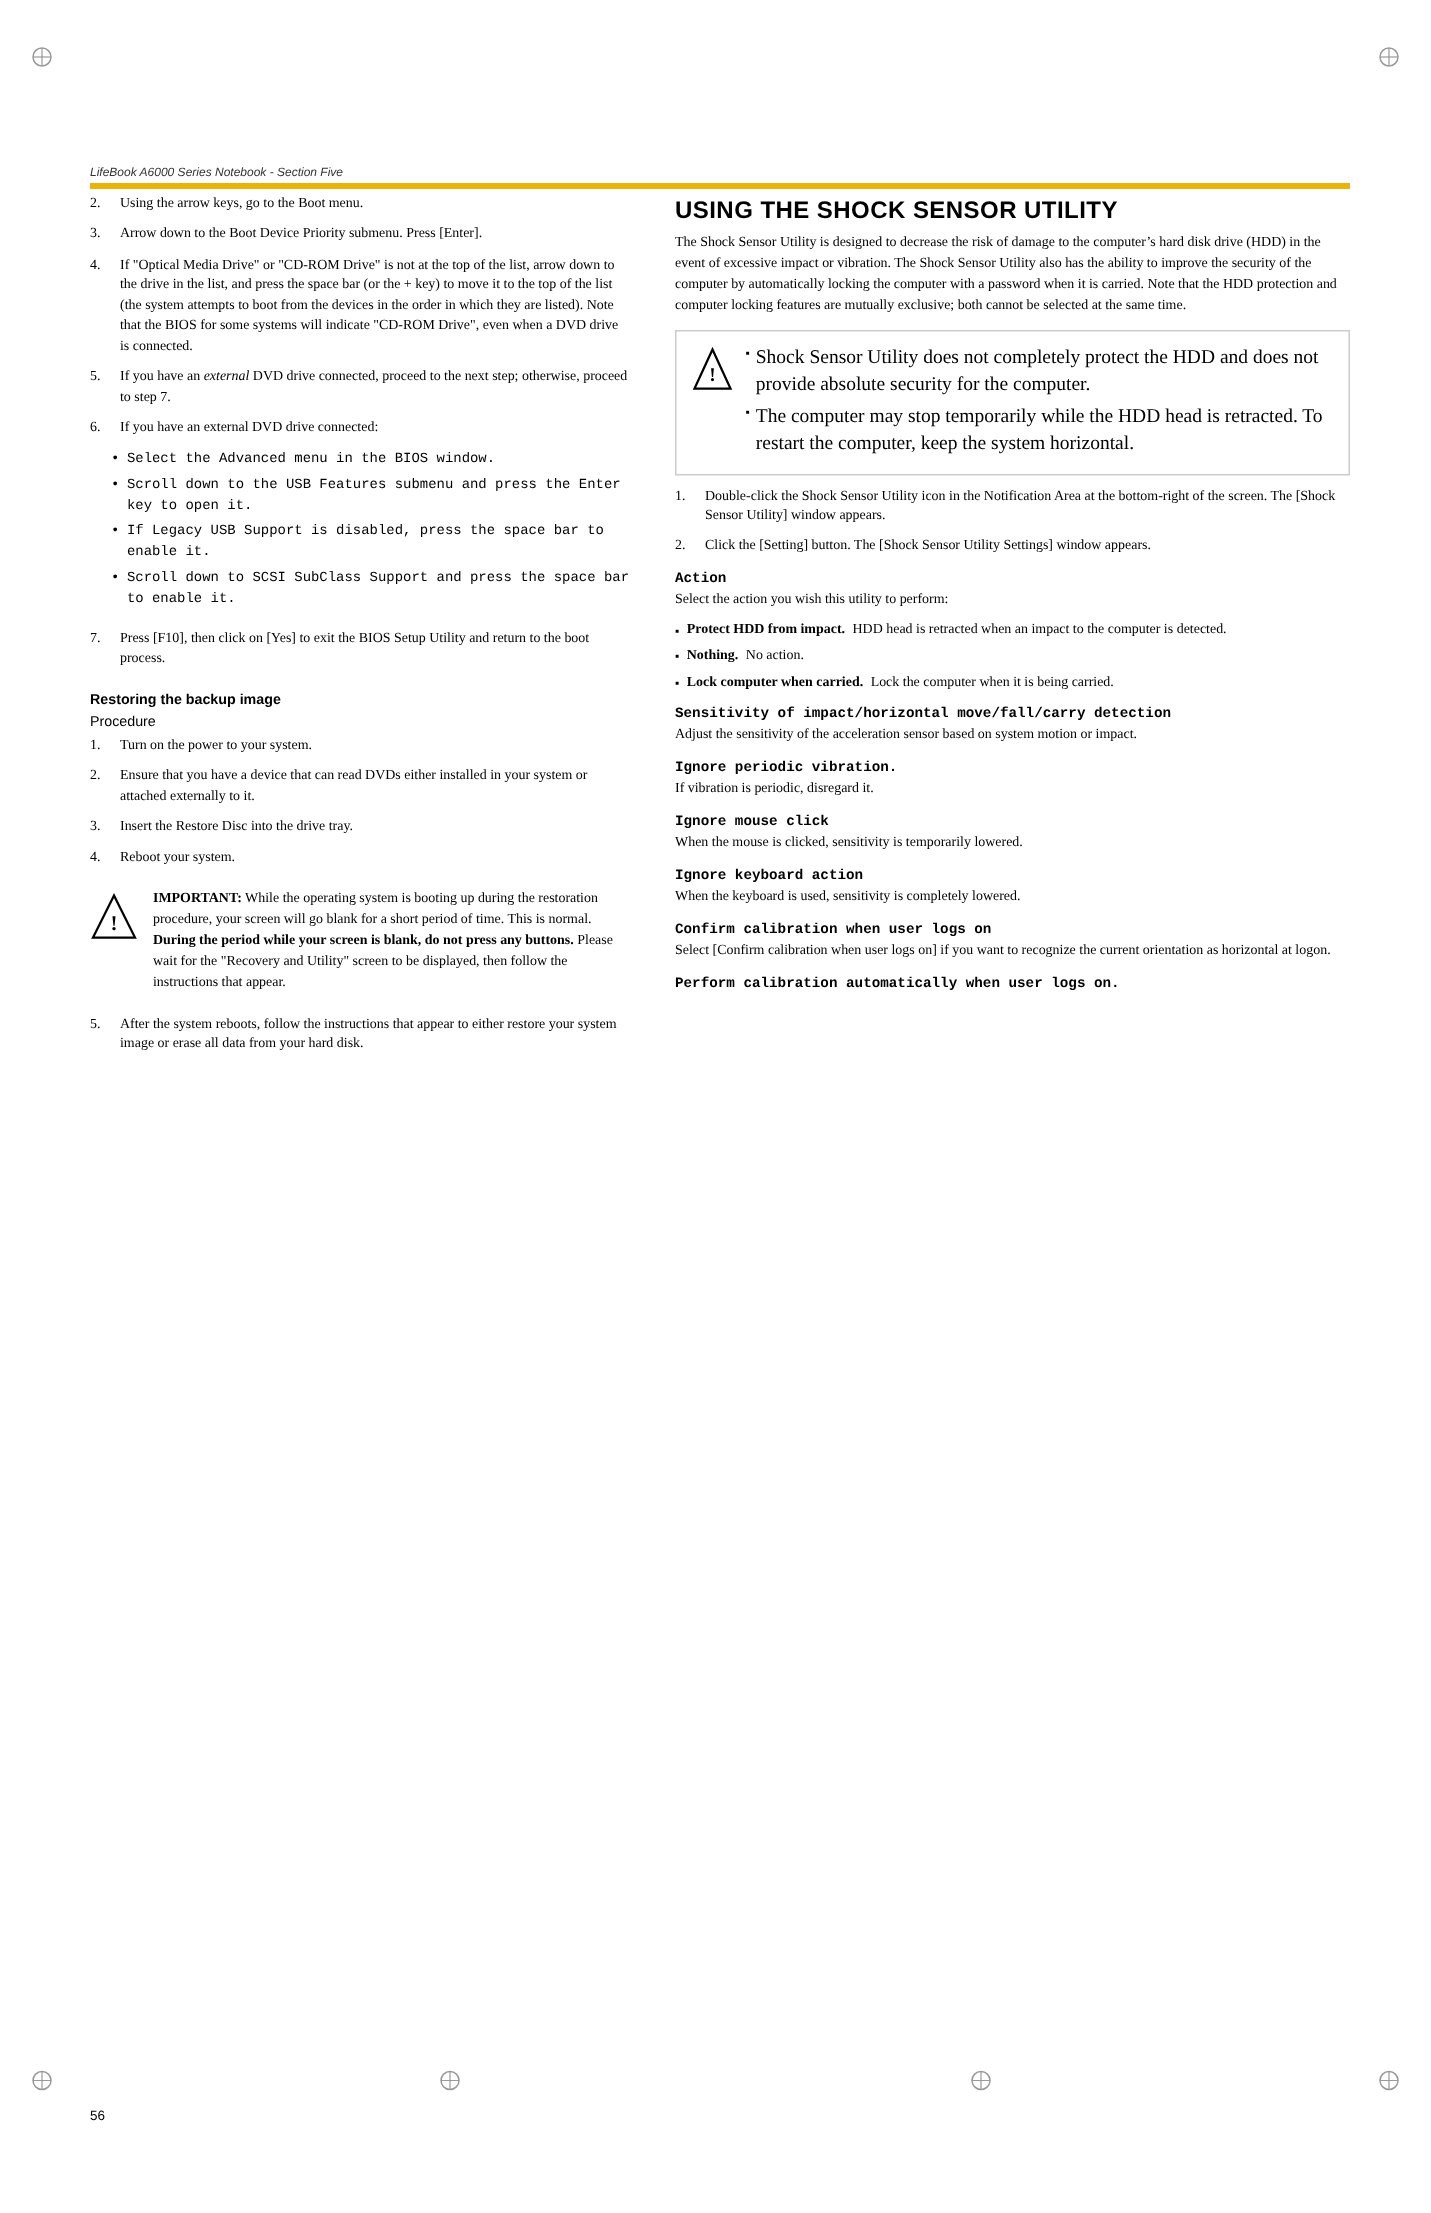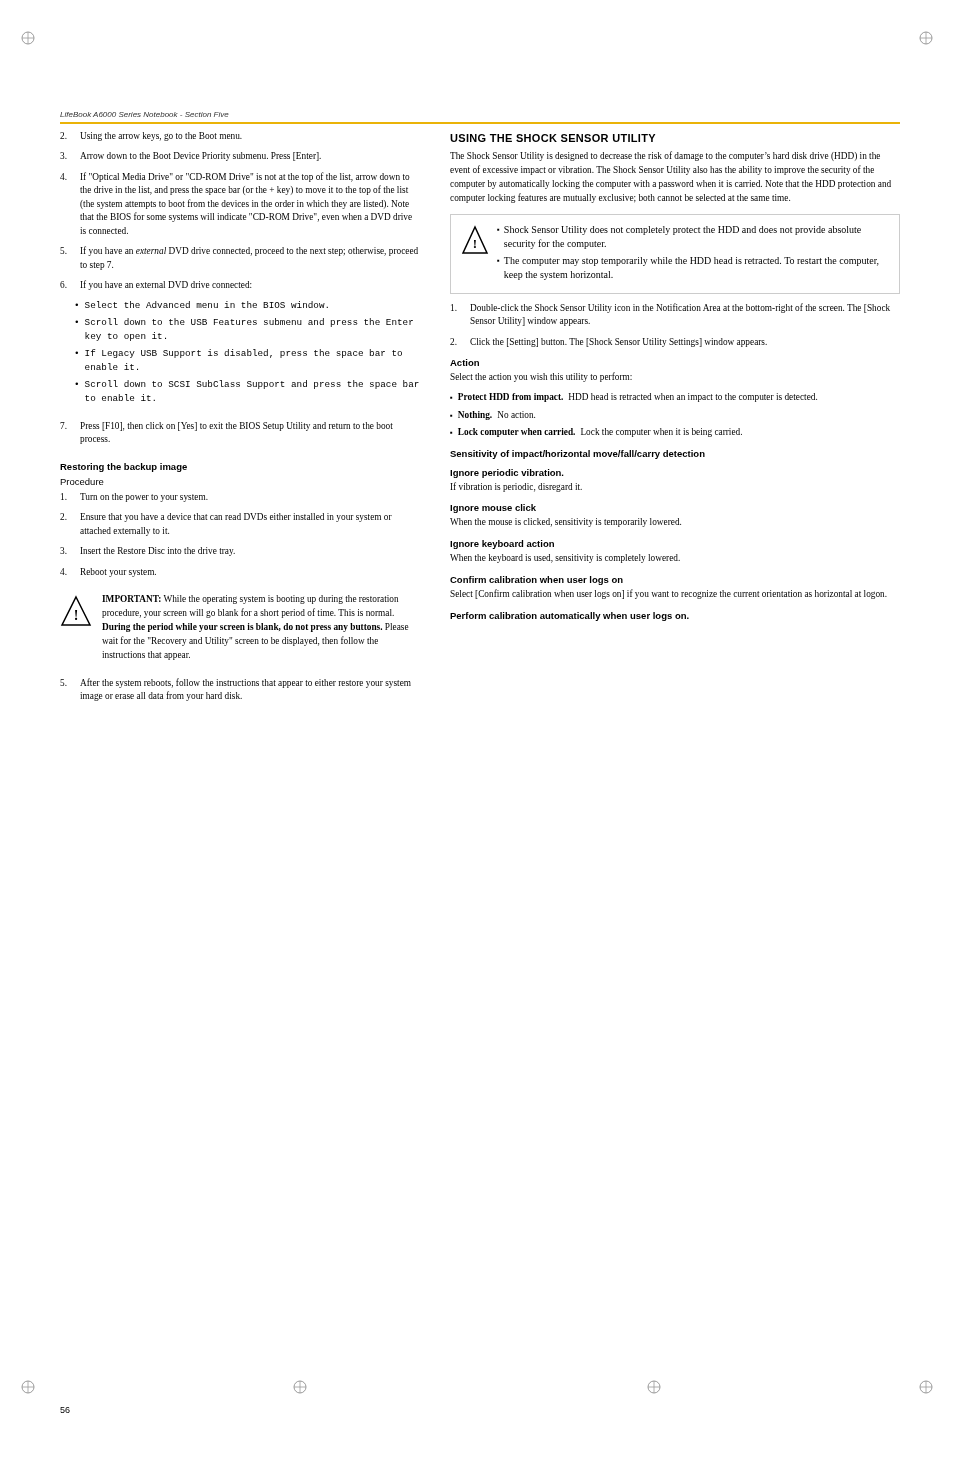--- a/index.html
+++ b/index.html
@@ -40,21 +40,21 @@
 
     
     .header-breadcrumb {
       position: absolute;
       top: 110px;
       left: 60px;
       font-size: 8px;
       font-style: italic;
       color: #333;
       font-family: Arial, sans-serif;
-      border-bottom: 2px solid #eab308;
+      border-bottom: 4px solid #eab308;
       padding-bottom: 3px;
       width: 840px;
     }
 
     
     .content-area {
       position: absolute;
       top: 130px;
       left: 60px;
       width: 840px;
@@ -106,30 +106,30 @@
       font-size: 9.3px;
     }
     .bullet-list li::before {
       content: '•';
       flex-shrink: 0;
     }
 
     
     .section-heading {
       font-family: Arial, Helvetica, sans-serif;
-      font-size: 11px;
+      font-size: 16px;
       font-weight: bold;
       margin-bottom: 6px;
       margin-top: 2px;
       text-transform: uppercase;
       letter-spacing: 0.3px;
     }
 
     .sub-heading {
-      font-family: Liberation Sans, sans-serif;
+      font-family: Liberation Mono, monospace;
       font-size: 9.5px;
       font-weight: bold;
       margin-top: 8px;
       margin-bottom: 3px;
     }
 
     .body-text {
       font-size: 9.3px;
       line-height: 1.5;
       margin-bottom: 6px;
@@ -144,21 +144,21 @@
       margin: 8px 0;
       background: #fff;
     }
     .warning-icon {
       flex-shrink: 0;
       width: 28px;
       height: 28px;
       margin-top: 2px;
     }
     .warning-text {
-      font-size: 10px;
+      font-size: 13px;
       line-height: 1.4;
     }
     .warning-text ul {
       list-style: none;
       padding: 0;
     }
     .warning-text ul li {
       display: flex;
       gap: 4px;
       margin-bottom: 3px;
@@ -438,20 +438,21 @@
             <span class="bold">Nothing.</span>
             <span> No action.</span>
           </li>
           <li>
             <span class="bold">Lock computer when carried.</span>
             <span> Lock the computer when it is being carried.</span>
           </li>
         </ul>
 
         <div class="sub-heading">Sensitivity of impact/horizontal move/fall/carry detection</div>
+        <p class="body-text">Adjust the sensitivity of the acceleration sensor based on system motion or impact.</p>
 
         <div class="sub-heading">Ignore periodic vibration.</div>
         <p class="body-text">If vibration is periodic, disregard it.</p>
 
         <div class="sub-heading">Ignore mouse click</div>
         <p class="body-text">When the mouse is clicked, sensitivity is temporarily lowered.</p>
 
         <div class="sub-heading">Ignore keyboard action</div>
         <p class="body-text">When the keyboard is used, sensitivity is completely lowered.</p>
 

